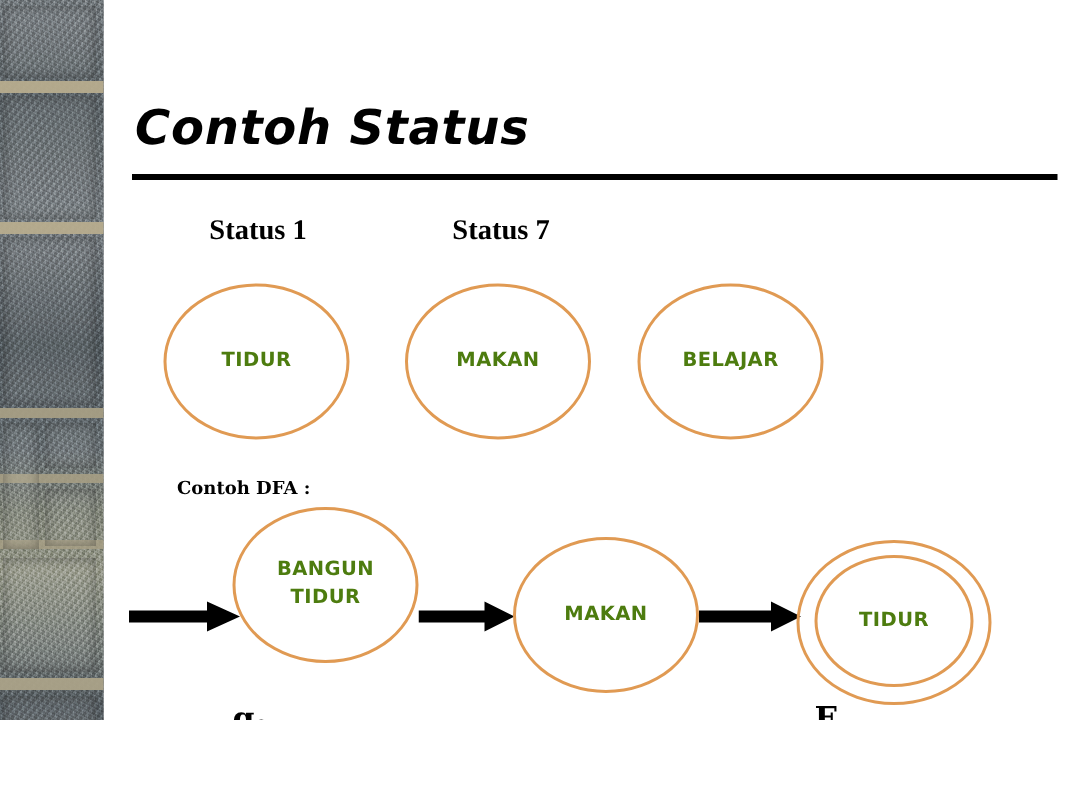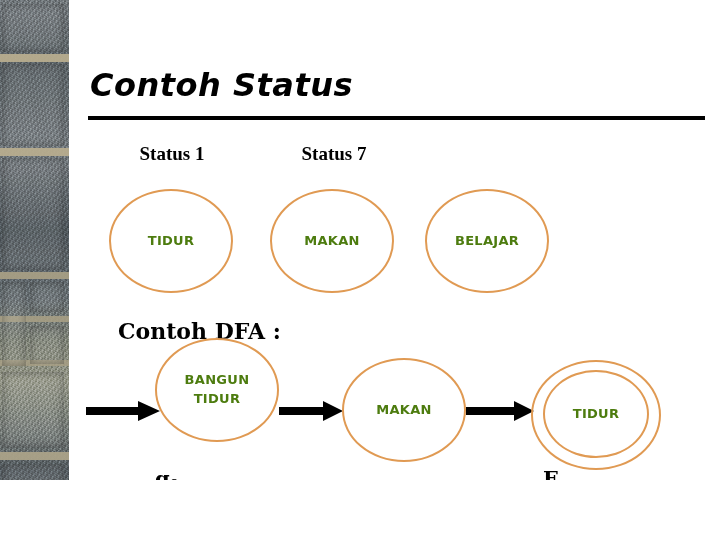--- a/index.html
+++ b/index.html
@@ -135,21 +135,21 @@
     background: transparent;
   }
 
   
   #dfa-heading {
     position: absolute;
     left: 118px;
     top: 318px;
     font-family: "DejaVu Serif", serif;
     font-weight: bold;
-    font-size: 22px;
+    font-size: 12px;
     color: #000000;
     white-space: nowrap;
   }
 
   
   .arrow {
     position: absolute;
     height: 26px;
   }
   .arrow svg { display: block; }

